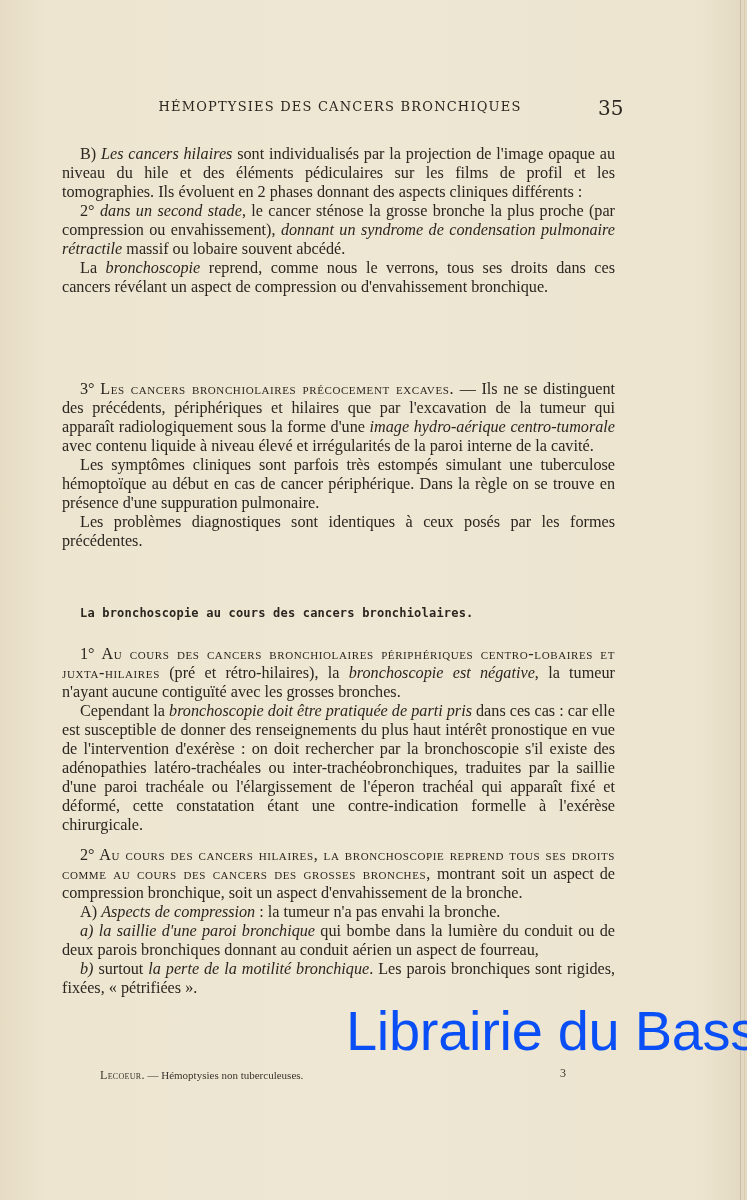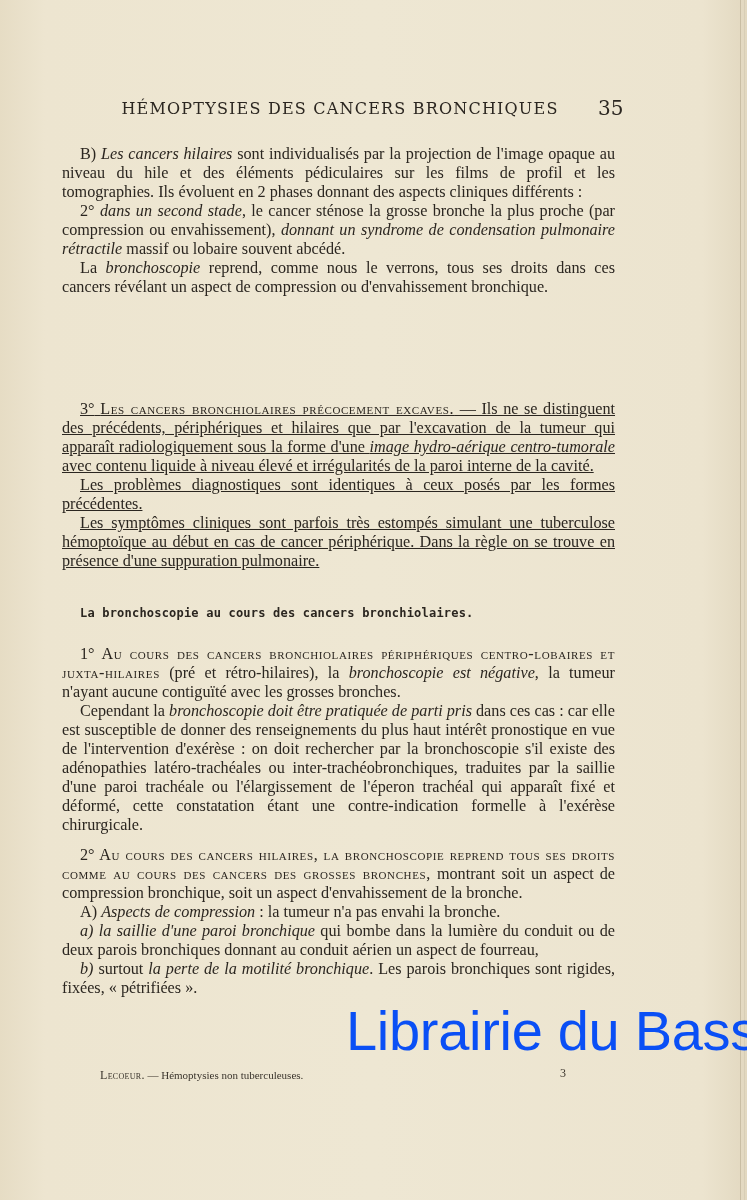--- a/index.html
+++ b/index.html
@@ -16,21 +16,21 @@
     .page-edge {
       position: absolute; top: 0; right: 6px; width: 1px; height: 1200px;
       background: #c9bea4;
     }
     .page-edge2 {
       position: absolute; top: 0; right: 2px; width: 1px; height: 1200px;
       background: #d8ceb6;
     }
     .running-head {
       position: absolute; top: 99px; left: 60px; width: 560px;
-      font-family: "DejaVu Serif", serif; font-size: 16px; letter-spacing: 1.2px;
+      font-family: "DejaVu Serif", serif; font-size: 13px; letter-spacing: 1.2px;
       text-align: center; color: #2b2620;
     }
     .page-number {
       position: absolute; top: 96px; left: 598px;
       font-size: 20px; color: #2b2620; text-align: center;
     }
     .body-text {
       position: absolute; left: 62px; width: 553px;
       font-family: "Liberation Serif", serif; font-size: 16.2px; line-height: 19px;
       text-align: justify; color: #2b2620;
@@ -67,24 +67,24 @@
 
   <div class="running-head">HÉMOPTYSIES DES CANCERS BRONCHIQUES</div>
   <div class="page-number">35</div>
 
   <div class="body-text" style="top:145px;">
     <p class="indent"><span>B)</span> <em>Les cancers hilaires</em><span> sont individualisés par la projection de l'image opaque au niveau du hile et des éléments pédiculaires sur les films de profil et les tomographies. Ils évoluent en 2 phases donnant des aspects cliniques différents :</span></p>
     <p class="indent"><span>2°</span> <em>dans un second stade</em><span>, le cancer sténose la grosse bronche la plus proche (par compression ou envahissement), </span><em>donnant un syndrome de condensation pulmonaire rétractile</em><span> massif ou lobaire souvent abcédé.</span></p>
     <p class="indent"><span>La </span><em>bronchoscopie</em><span> reprend, comme nous le verrons, tous ses droits dans ces cancers révélant un aspect de compression ou d'envahissement bronchique.</span></p>
   </div>
 
-  <div class="body-text" style="top:400px;text-decoration:underline;">
+  <div class="body-text" style="top:380px;">
     <p class="indent"><span>3°</span> <span class="sc">Les cancers bronchiolaires précocement excaves.</span><span> — Ils ne se distinguent des précédents, périphériques et hilaires que par l'excavation de la tumeur qui apparaît radiologiquement sous la forme d'une </span><em>image hydro-aérique centro-tumorale</em><span> avec contenu liquide à niveau élevé et irrégularités de la paroi interne de la cavité.</span></p>
+    <p class="indent">Les symptômes cliniques sont parfois très estompés simulant une tuberculose hémoptoïque au début en cas de cancer périphérique. Dans la règle on se trouve en présence d'une suppuration pulmonaire.</p>
     <p class="indent">Les problèmes diagnostiques sont identiques à ceux posés par les formes précédentes.</p>
-    <p class="indent">Les symptômes cliniques sont parfois très estompés simulant une tuberculose hémoptoïque au début en cas de cancer périphérique. Dans la règle on se trouve en présence d'une suppuration pulmonaire.</p>
   </div>
 
   <div class="body-text" style="top:604px;">
     <p class="heading">La bronchoscopie au cours des cancers bronchiolaires.</p>
     <p class="indent" style="margin-top:22px;"><span>1°</span> <span class="sc">Au cours des cancers bronchiolaires périphériques centro-lobaires et juxta-hilaires</span><span> (pré et rétro-hilaires), la </span><em>bronchoscopie est négative</em><span>, la tumeur n'ayant aucune contiguïté avec les grosses bronches.</span></p>
     <p class="indent"><span>Cependant la </span><em>bronchoscopie doit être pratiquée de parti pris</em><span> dans ces cas : car elle est susceptible de donner des renseignements du plus haut intérêt pronostique en vue de l'intervention d'exérèse : on doit rechercher par la bronchoscopie s'il existe des adénopathies latéro-trachéales ou inter-trachéobronchiques, traduites par la saillie d'une paroi trachéale ou l'élargissement de l'éperon trachéal qui apparaît fixé et déformé, cette constatation étant une contre-indication formelle à l'exérèse chirurgicale.</span></p>
   </div>
 
   <div class="body-text" style="top:846px;">
     <p class="indent"><span>2°</span> <span class="sc">Au cours des cancers hilaires, la bronchoscopie reprend tous ses droits comme au cours des cancers des grosses bronches,</span><span> montrant soit un aspect de compression bronchique, soit un aspect d'envahissement de la bronche.</span></p>

